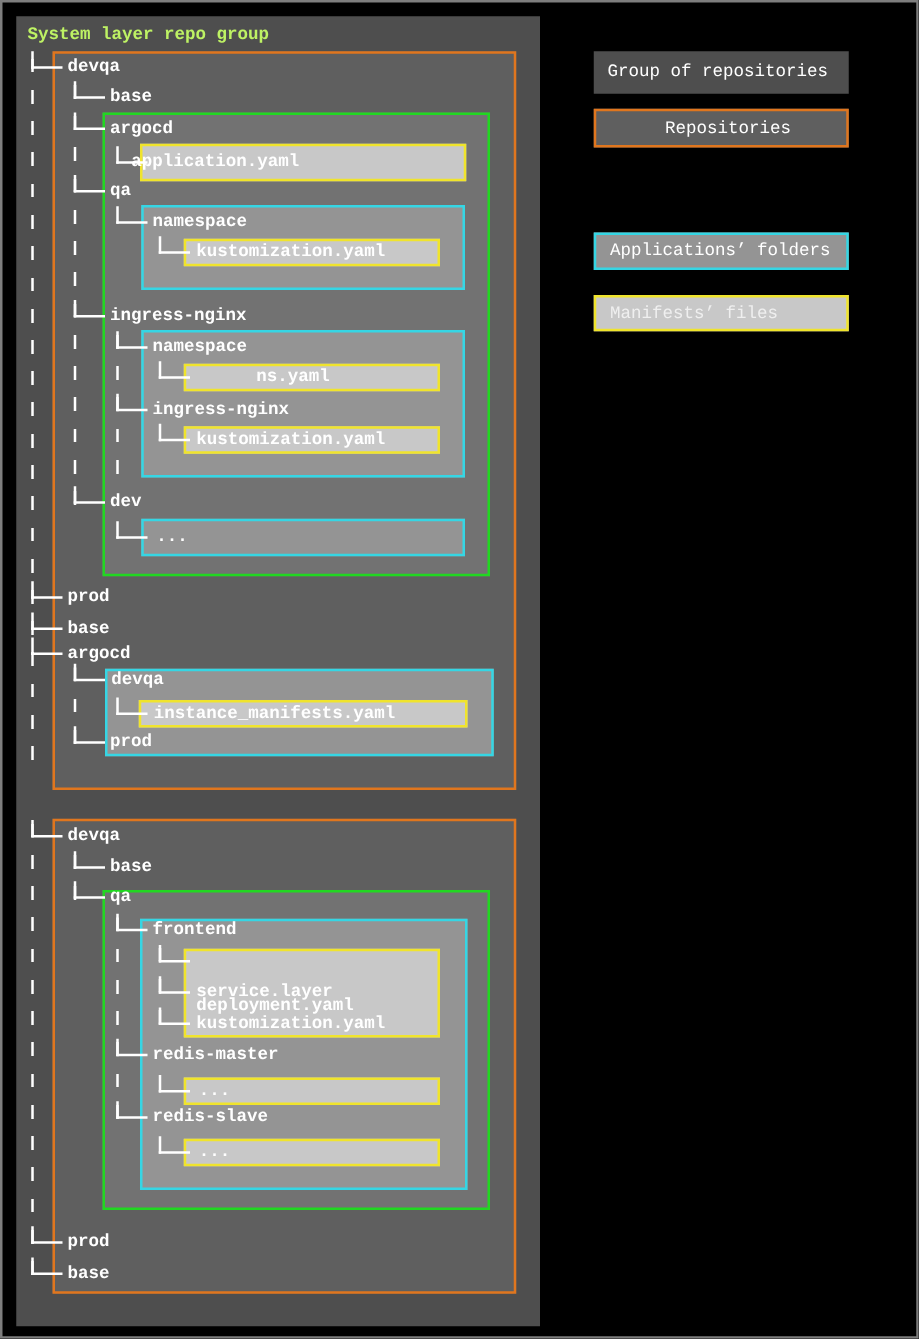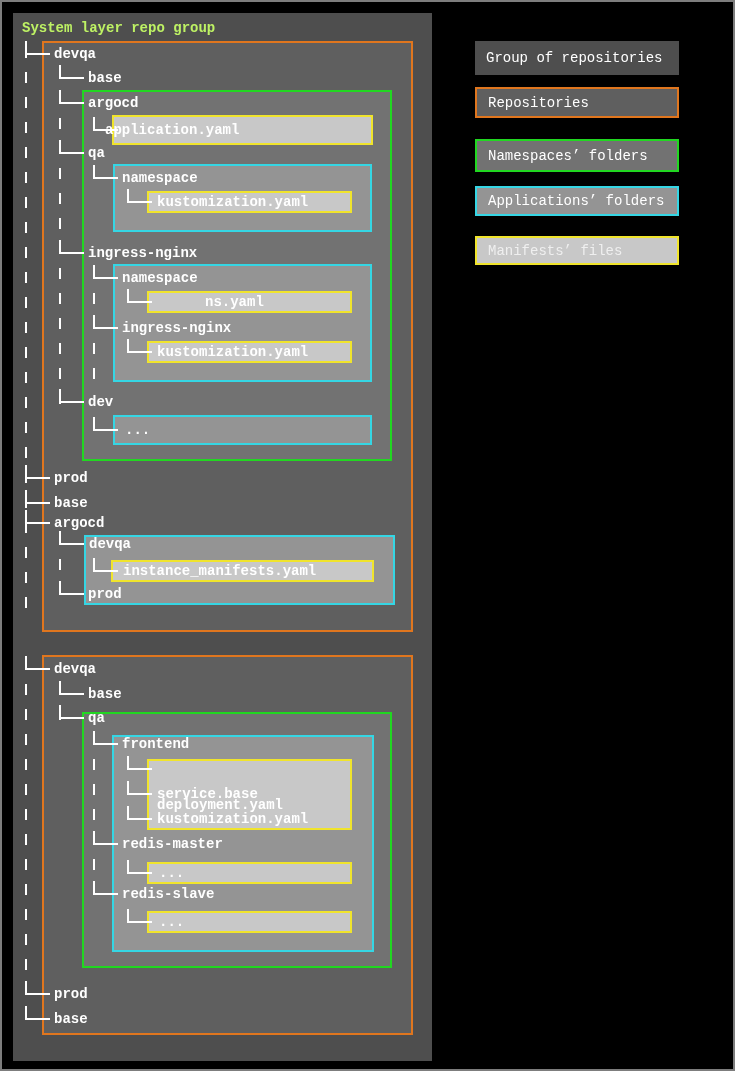--- a/index.html
+++ b/index.html
@@ -53,21 +53,21 @@
     background-image:repeating-linear-gradient(to bottom,var(--line) 0,var(--line) 11px,transparent 11px,transparent 25px);
   }
   .legend-box{
     position:absolute;left:473px;width:204px;
     box-sizing:border-box;
     display:flex;align-items:center;
     padding-left:11px;
     font-size:14px;font-weight:400;color:#fff;white-space:pre;
   }
   .lg1{background:var(--group-fill);}
-  .lg2{background:var(--repo-fill);border:2px solid var(--orange);}
+  .lg2{background:var(--repo-fill);border:2px solid var(--orange);justify-content:center;}
   .lg3{background:var(--ns-fill);border:2px solid var(--green);}
   .lg4{background:var(--app-fill);border:2px solid var(--cyan);}
   .lg5{background:var(--man-fill);border:2px solid var(--yellow);color:#efefef;}
 </style>
 </head>
 <body>
 
 <div class="canvas">
 
   <div class="box fill-group" style="left:11px;top:11px;width:419px;height:1048px;"></div>
@@ -158,38 +158,35 @@
   <div class="corner" style="left:125px;top:779px;"></div>
   <div class="corner" style="left:125px;top:804px;"></div>
   <div class="corner" style="left:125px;top:858px;"></div>
   <div class="corner" style="left:125px;top:907px;"></div>
 
   <div class="lbl" style="left:52px;top:659px;">devqa</div>
   <div class="lbl" style="left:86px;top:684px;">base</div>
   <div class="lbl" style="left:86px;top:708px;">qa</div>
   <div class="lbl" style="left:120px;top:734px;">frontend</div>
   <div class="lbl" style="left:155px;top:759px;margin-top:36px;">deployment.yaml</div>
-  <div class="lbl" style="left:155px;top:784px;">service.base</div>
+  <div class="lbl" style="left:155px;top:784px;">service.layer</div>
   <div class="lbl" style="left:155px;top:809px;">kustomization.yaml</div>
   <div class="lbl" style="left:120px;top:834px;">redis-master</div>
   <div class="lbl" style="left:157px;top:863px;">...</div>
   <div class="lbl" style="left:120px;top:884px;">redis-slave</div>
   <div class="lbl" style="left:157px;top:912px;">...</div>
   <div class="lbl" style="left:52px;top:984px;">prod</div>
   <div class="lbl" style="left:52px;top:1009px;">base</div>
 
   <div class="legend-box lg1" style="top:39px;height:34px;">
     <span>Group of repositories</span>
   </div>
   <div class="legend-box lg2" style="top:85px;height:31px;">
     <span>Repositories</span>
   </div>
-  <div class="legend-box lg3" style="top:137px;height:33px;">
-    <span>Namespaces’ folders</span>
-  </div>
   <div class="legend-box lg4" style="top:184px;height:30px;">
     <span>Applications’ folders</span>
   </div>
   <div class="legend-box lg5" style="top:234px;height:29px;">
     <span>Manifests’ files</span>
   </div>
 
 </div>
 
 </body></html>

